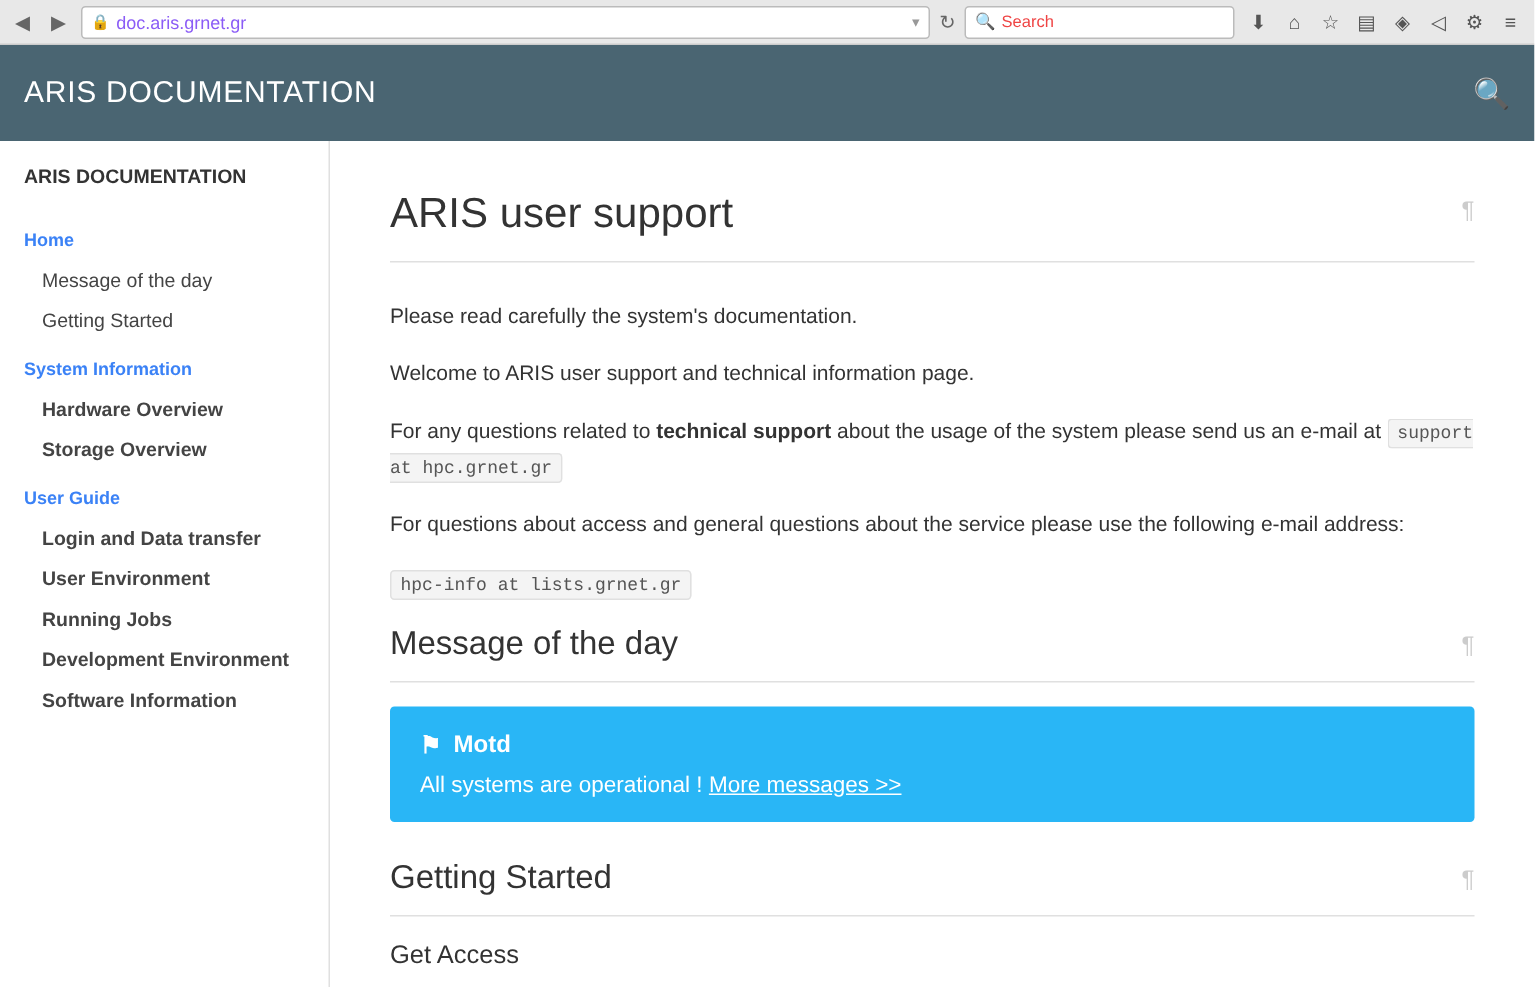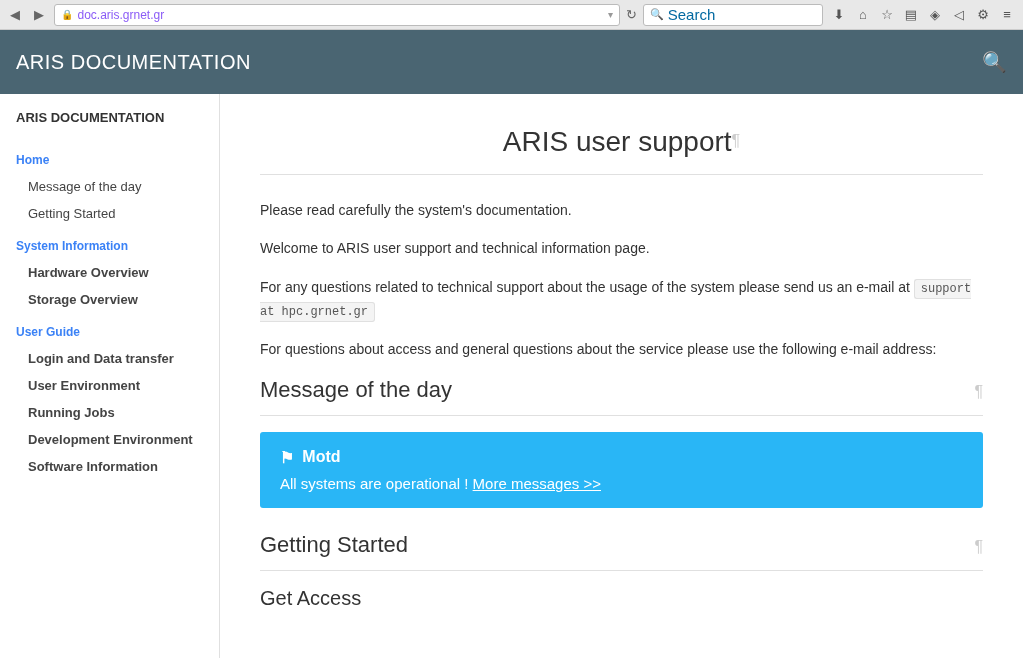--- a/index.html
+++ b/index.html
@@ -29,21 +29,21 @@
     .url-icon { color: #999; font-size: 10px; margin-right: 4px; }
     .url-text { font-size: 12px; color: #8b5cf6; flex: 1; }
     .url-arrow { color: #999; font-size: 10px; }
     .reload-btn { font-size: 13px; color: #666; background: none; border: none; cursor: pointer; }
     .search-bar-wrap {
       display: flex; align-items: center;
       background: #fff; border: 1px solid #bbb; border-radius: 3px;
       padding: 2px 6px; height: 22px; width: 180px;
     }
     .search-icon-chr { color: #999; font-size: 11px; margin-right: 4px; }
-    .search-text-chr { font-size: 15px; color: #0369a1; }
+    .search-text-chr { font-size: 11px; color: #ef4444; }
     .toolbar-icons { display: flex; align-items: center; gap: 4px; }
     .toolbar-icon { width: 20px; height: 20px; display: flex; align-items: center; justify-content: center; color: #555; font-size: 13px; cursor: pointer; }
 
     
     .app-header {
       background: #4a6572;
       color: #fff;
       padding: 0 16px;
       height: 64px;
       display: flex;
@@ -103,21 +103,21 @@
     }
     .page-heading {
       font-size: 28px;
       font-weight: 400;
       color: #333;
       padding-bottom: 16px;
       border-bottom: 1px solid #e0e0e0;
       margin-bottom: 24px;
       display: flex;
       align-items: flex-start;
-      justify-content: center;
+      justify-content: space-between;
     }
     .pilcrow { color: #ccc; font-size: 16px; margin-top: 6px; }
     .content-p {
       margin-bottom: 16px;
       line-height: 1.6;
       color: #333;
     }
     code.inline {
       background: #f4f4f4;
       border: 1px solid #e0e0e0;
@@ -164,23 +164,23 @@
       padding-bottom: 12px;
       border-bottom: 1px solid #e0e0e0;
       margin-top: 8px;
       display: flex;
       align-items: flex-start;
       justify-content: space-between;
     }
     .get-access-text {
       margin-top: 16px;
       color: #333;
-      font-size: 20px;
-    }
-    strong { font-weight: 400; }
+      font-size: 17px;
+    }
+    strong { font-weight: 700; }
   </style>
 </head>
 <body>
 
 <div class="browser-chrome">
   <button class="nav-btn">◀</button>
   <button class="nav-btn">▶</button>
   <div class="url-bar-wrap">
     <span class="url-icon">🔒</span>
     <span class="url-text">doc.aris.grnet.gr</span>
@@ -238,20 +238,23 @@
 
     <p class="content-p">Please read carefully the system's documentation.</p>
     <p class="content-p">Welcome to ARIS user support and technical information page.</p>
 
     <p class="content-p">
       <span>For any questions related to </span><strong>technical support</strong><span> about the usage of the system please send us an e-mail at</span>
       <code class="inline">support at hpc.grnet.gr</code>
     </p>
 
     <p class="content-p">For questions about access and general questions about the service please use the following e-mail address:</p>
+    <p class="content-p">
+      <code class="inline">hpc-info at lists.grnet.gr</code>
+    </p>
 
     <div class="section-heading">
       <span>Message of the day</span>
       <span class="pilcrow">¶</span>
     </div>
 
     <div class="motd-banner">
       <div class="motd-banner-title">
         <span class="motd-flag">⚑</span>
         <span>Motd</span>

